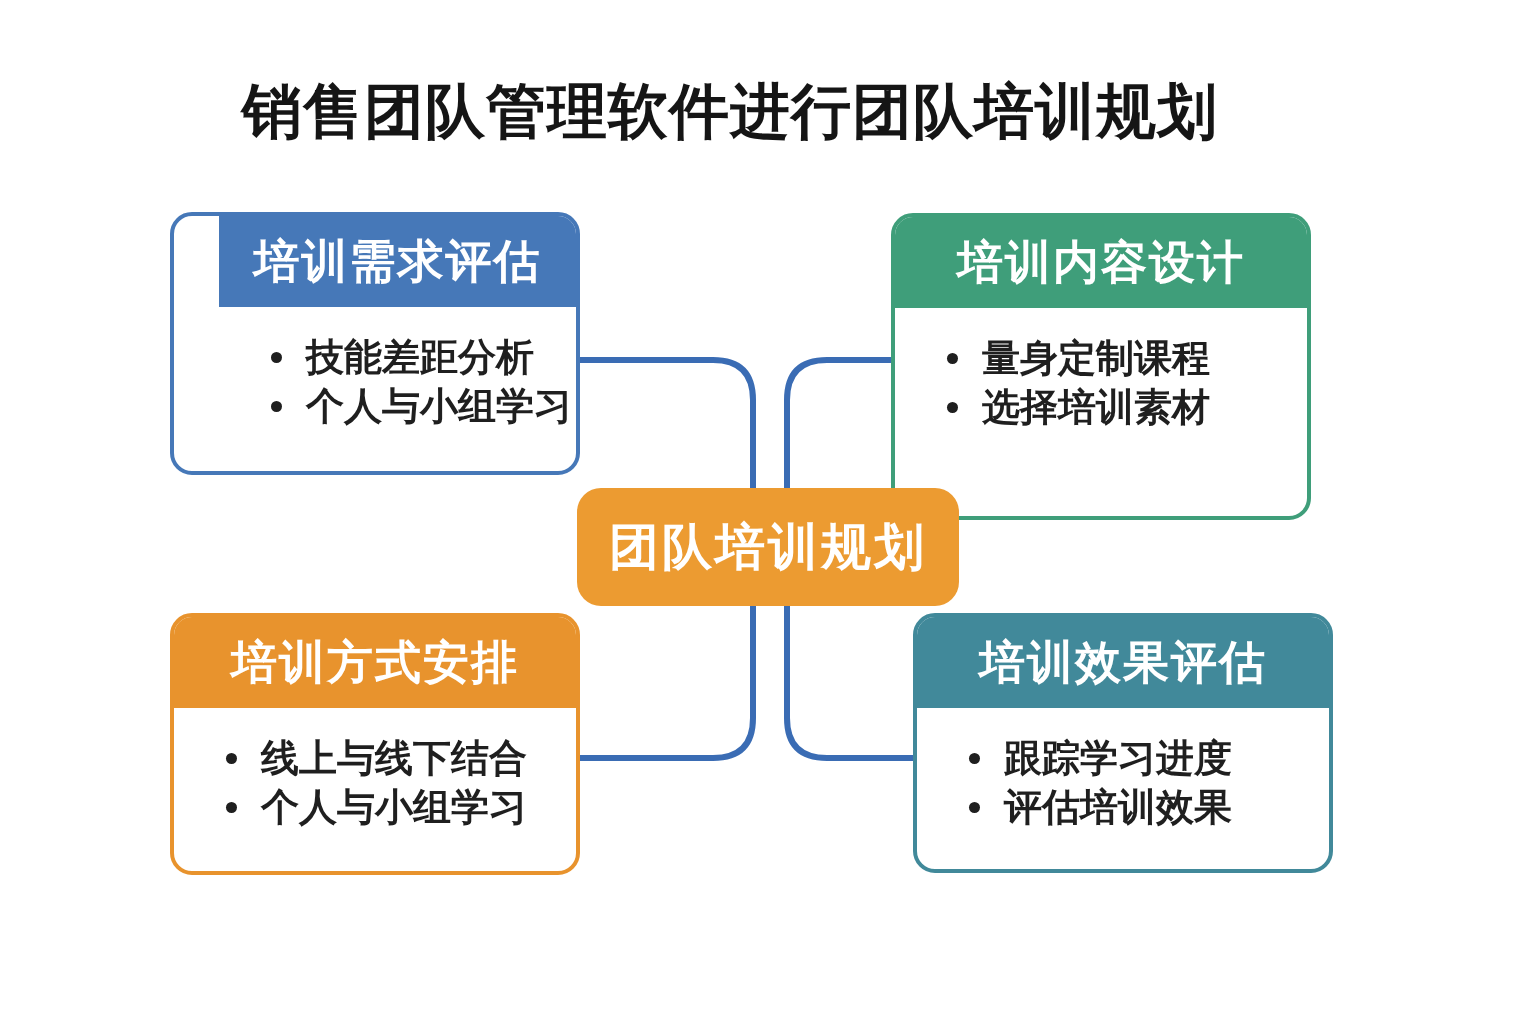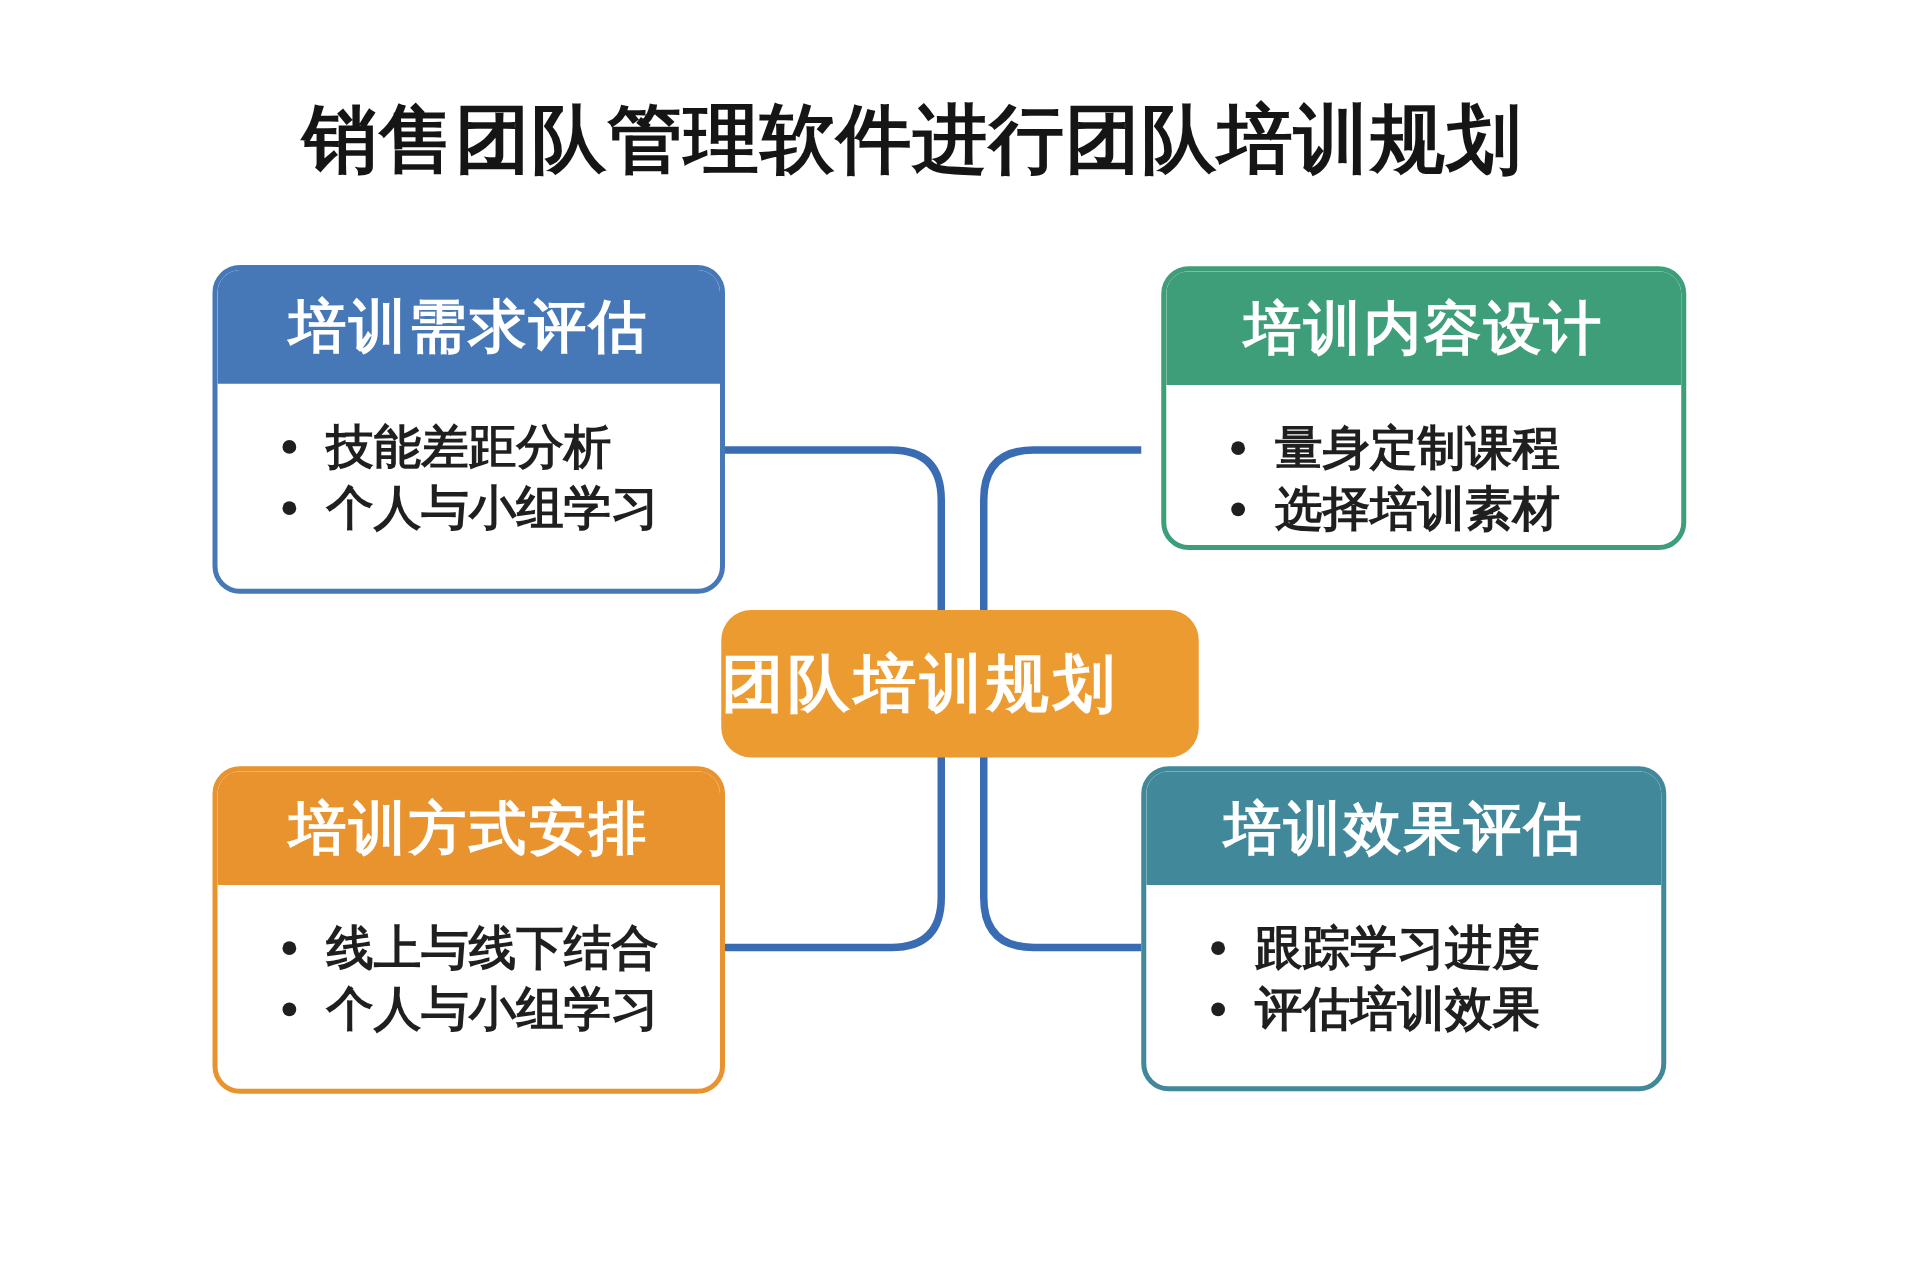--- a/index.html
+++ b/index.html
@@ -39,22 +39,22 @@
     stroke-width: 6px;
   }
   .node {
     position: absolute;
     background: #ffffff;
     border: 4px solid #888888;
     border-radius: 22px;
     overflow: hidden;
     box-sizing: border-box;
   }
-  .pos-tl { left: 170px; top: 192px; width: 410px; height: 263px; }
-  .pos-tr { left: 929px; top: 193px; width: 420px; height: 227px; }
+  .pos-tl { left: 170px; top: 192px; width: 410px; height: 263px; padding-left: 45px; }
+  .pos-tr { left: 891px; top: 193px; width: 420px; height: 307px; }
   .pos-bl { left: 170px; top: 593px; width: 410px; height: 262px; }
   .pos-br { left: 913px; top: 593px; width: 420px; height: 260px; }
   .node-header {
     height: 91px;
     display: flex;
     align-items: center;
     justify-content: center;
     color: #ffffff;
     font-size: 46px;
     font-weight: 700;
@@ -85,20 +85,21 @@
   }
   .center-node {
     position: absolute;
     left: 577px;
     top: 468px;
     width: 382px;
     height: 118px;
     border-radius: 24px;
     display: flex;
     align-items: center;
+    justify-content: center;
     color: #ffffff;
     font-size: 50px;
     font-weight: 700;
     letter-spacing: 3px;
   }
 </style>
 </head>
 <body>
 
 <div class="canvas">

